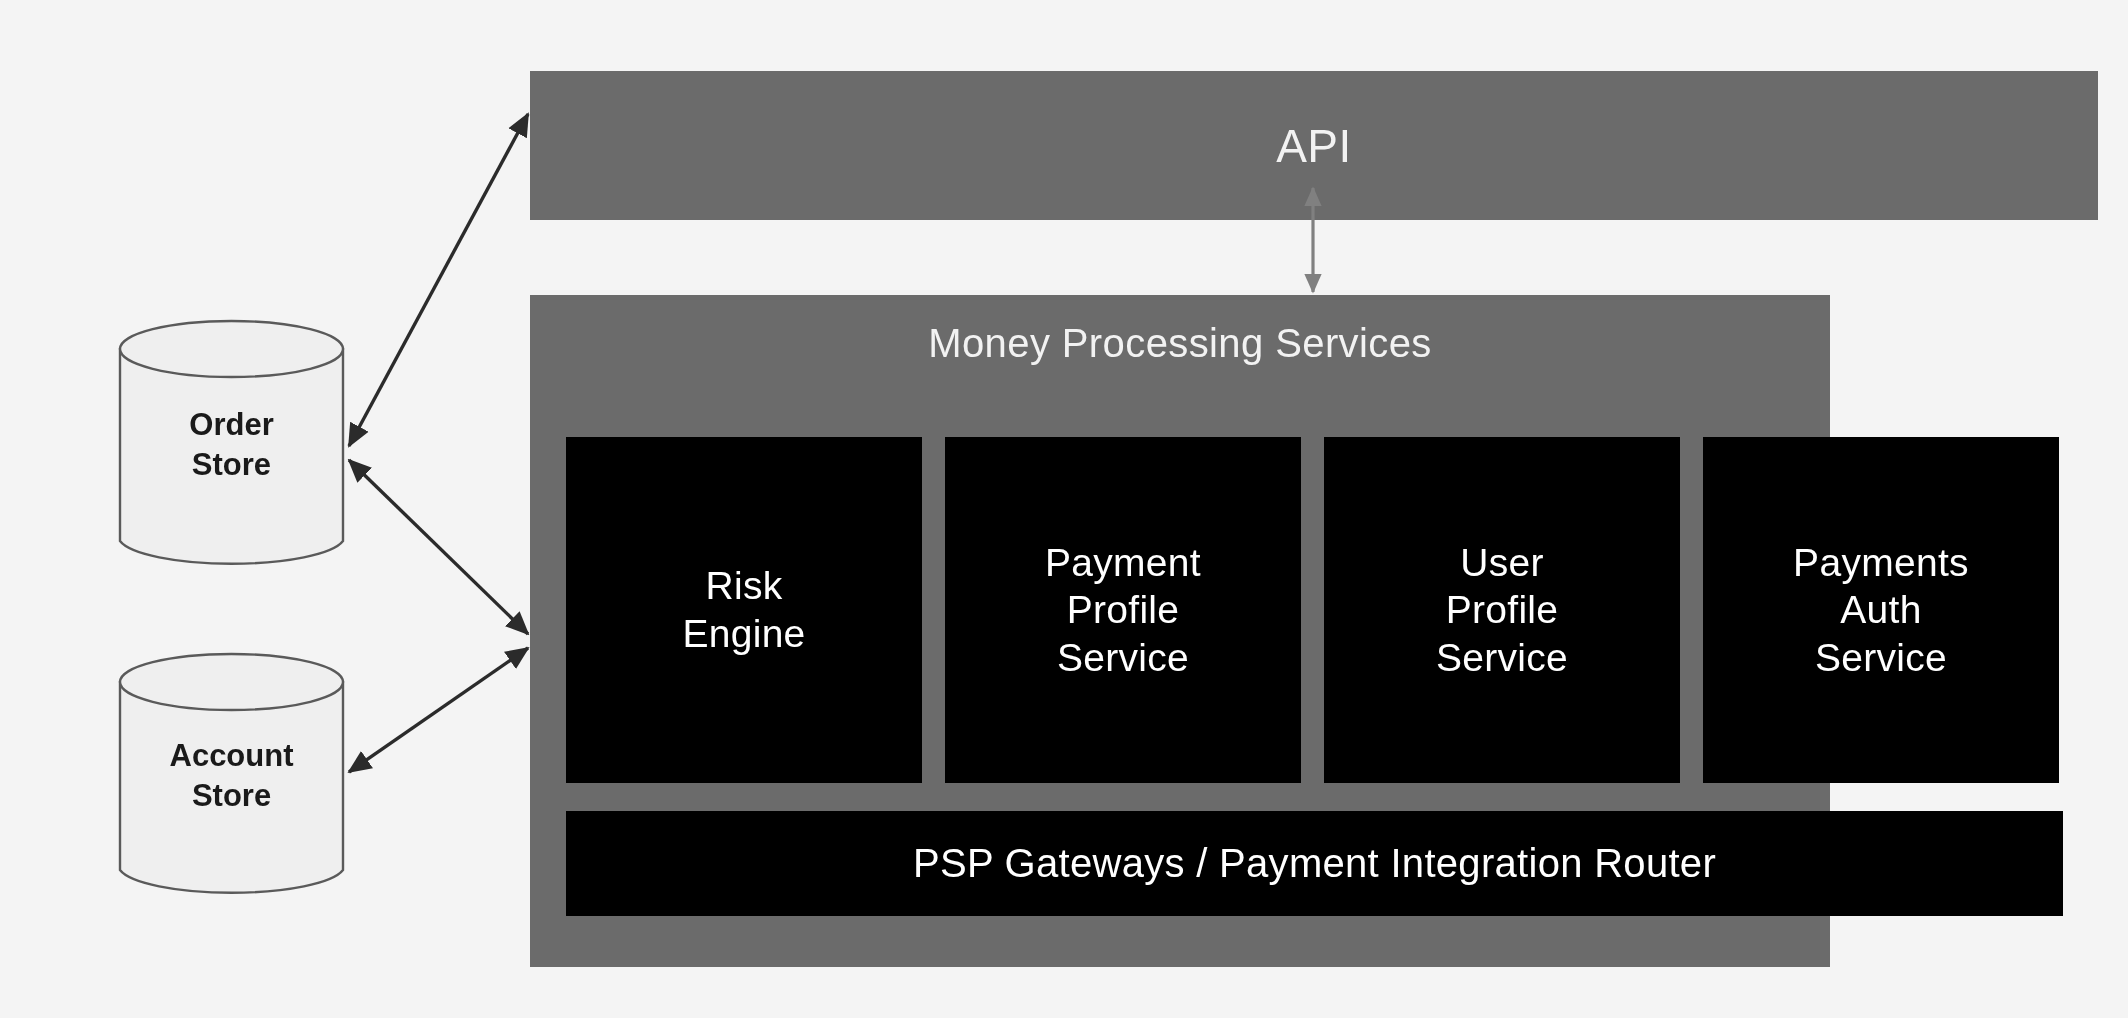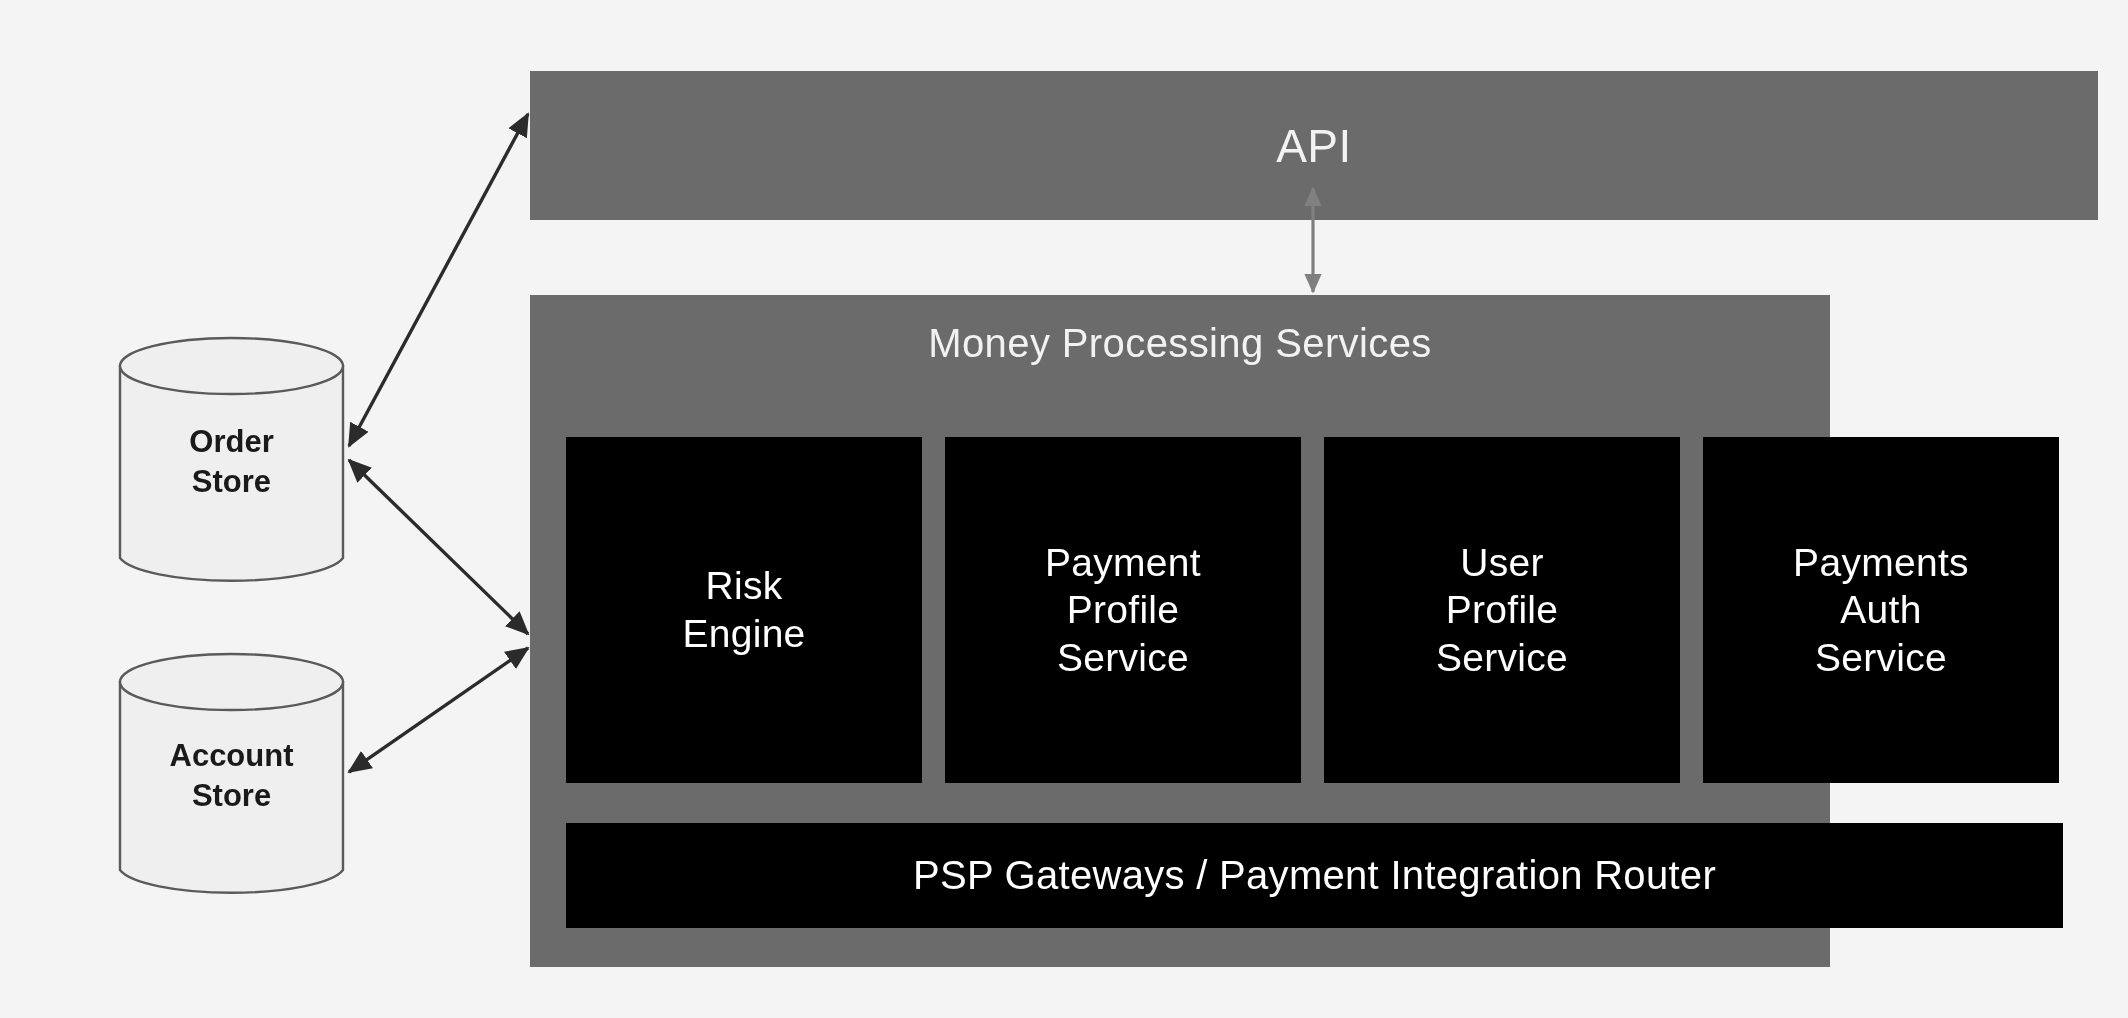--- a/index.html
+++ b/index.html
@@ -84,21 +84,21 @@
     letter-spacing: 0.3px;
     white-space: pre-line;
     box-sizing: border-box;
     padding: 6px;
   }
 
   
   #psp-bar {
     position: absolute;
     left: 36px;
-    top: 528px;
+    top: 516px;
     width: 1497px;
     height: 105px;
     background: #000000;
     color: #ffffff;
     display: flex;
     align-items: center;
     justify-content: center;
     font-size: 40px;
     font-weight: 400;
     letter-spacing: 0.3px;
@@ -128,21 +128,21 @@
     align-items: center;
     justify-content: center;
     text-align: center;
     color: #1a1a1a;
     font-size: 31px;
     font-weight: 700;
     line-height: 1.28;
     white-space: pre-line;
     pointer-events: none;
   }
-  #order-store  { left: 118px; top: 336px; height: 252px; }
+  #order-store  { left: 118px; top: 319px; height: 252px; }
   #account-store{ left: 118px; top: 652px; height: 248px; }
 
   
   #connectors {
     position: absolute;
     left: 0;
     top: 0;
     width: 2128px;
     height: 1018px;
     pointer-events: none;

